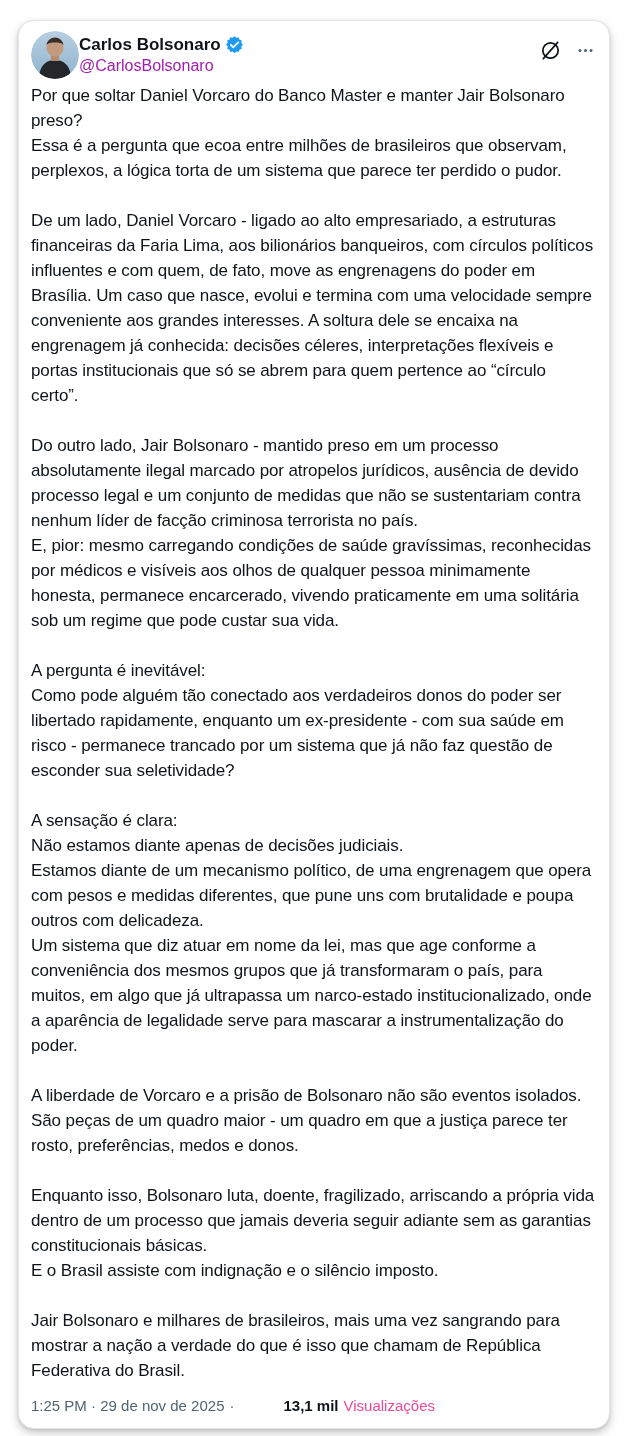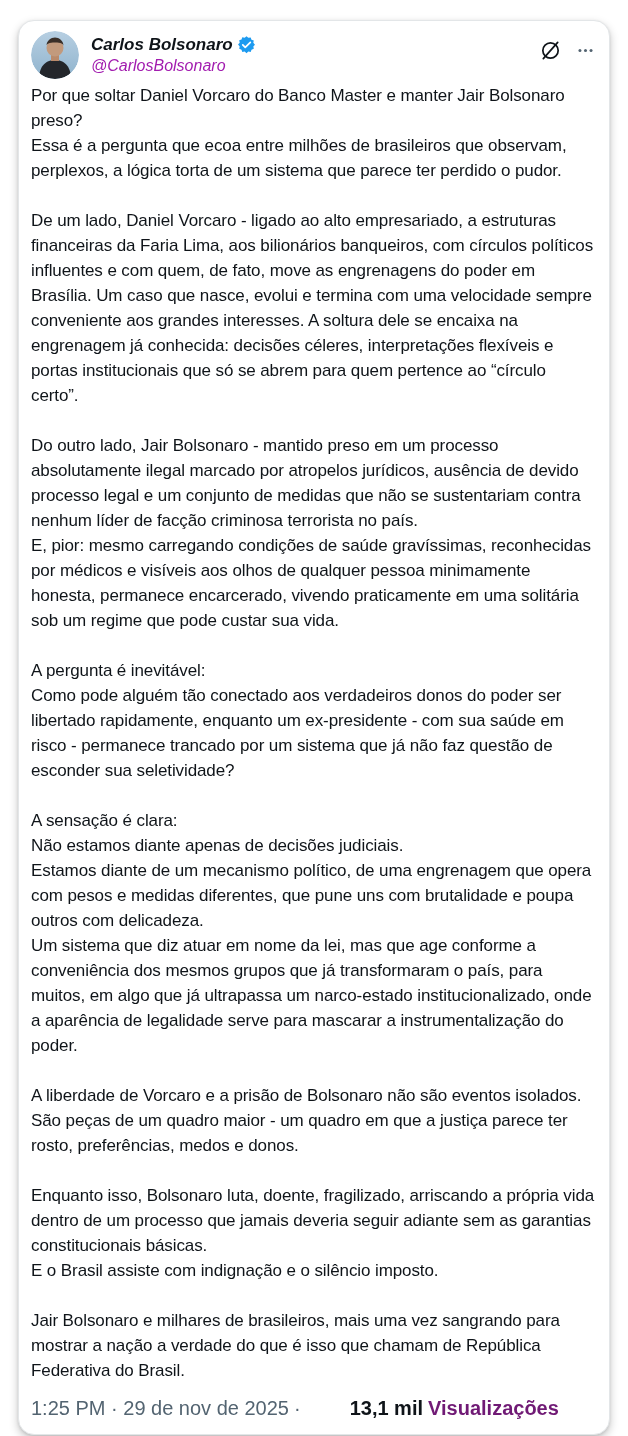--- a/index.html
+++ b/index.html
@@ -20,22 +20,21 @@
     width: 592px;
     background: #ffffff;
     border: 1px solid #e3e6e8;
     border-radius: 16px;
     box-shadow: 0 4px 10px rgba(0,0,0,0.22), 0 1px 3px rgba(0,0,0,0.10);
     padding: 10px 14px 14px 12px;
   }
   .tweet-header {
     display: flex;
     align-items: flex-start;
-    gap: 12px;
-    font-style: italic;
+    gap: 0;
   }
   .avatar {
     width: 48px;
     height: 48px;
     border-radius: 50%;
     overflow: hidden;
     flex: 0 0 48px;
     cursor: pointer;
   }
   .avatar svg { display: block; }
@@ -86,31 +85,31 @@
   .tweet-body {
     margin-top: 4px;
     font-size: 17px;
     line-height: 25px;
     color: #0f1419;
     white-space: pre-wrap;
     letter-spacing: -0.1px;
   }
   .tweet-footer {
     margin-top: 14px;
-    font-size: 20px;
+    font-size: 15px;
     color: #536471;
     display: flex;
     align-items: baseline;
     gap: 5px;
     flex-wrap: wrap;
   }
   .timestamp { color: #536471; cursor: pointer; }
   .dot-sep { color: #536471; }
   .views-count { color: #0f1419; font-weight: bold; cursor: pointer; margin-left: 44px; }
-  .views-label { color: #701a75; font-weight: bold; }
+  .views-label { color: #ec4899; }
 </style>
 </head>
 <body>
 
 <article class="tweet-card">
 
   <header class="tweet-header">
 
     <div class="avatar">
       <svg width="48" height="48" viewBox="0 0 48 48">

